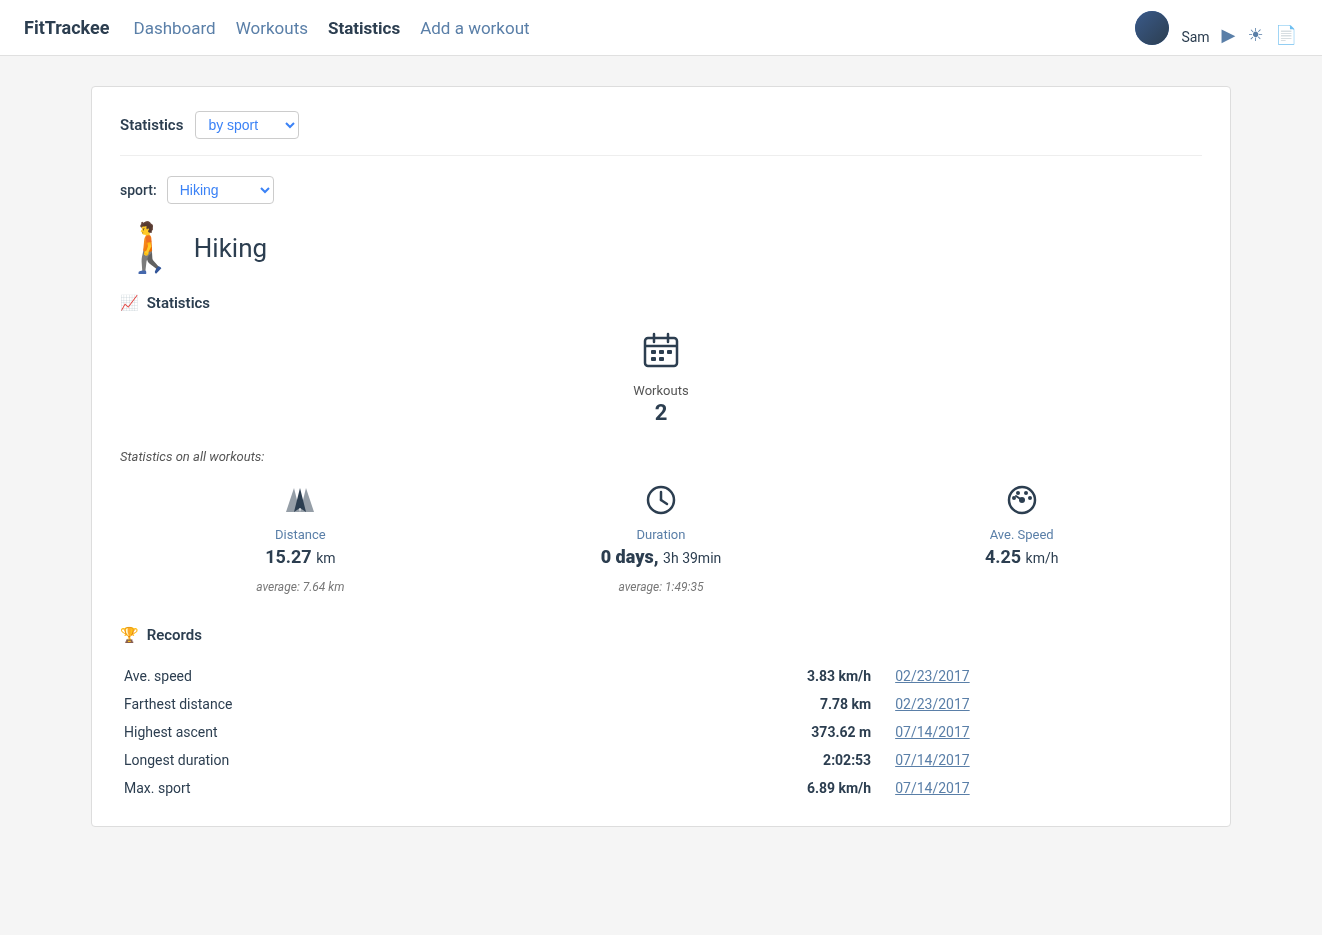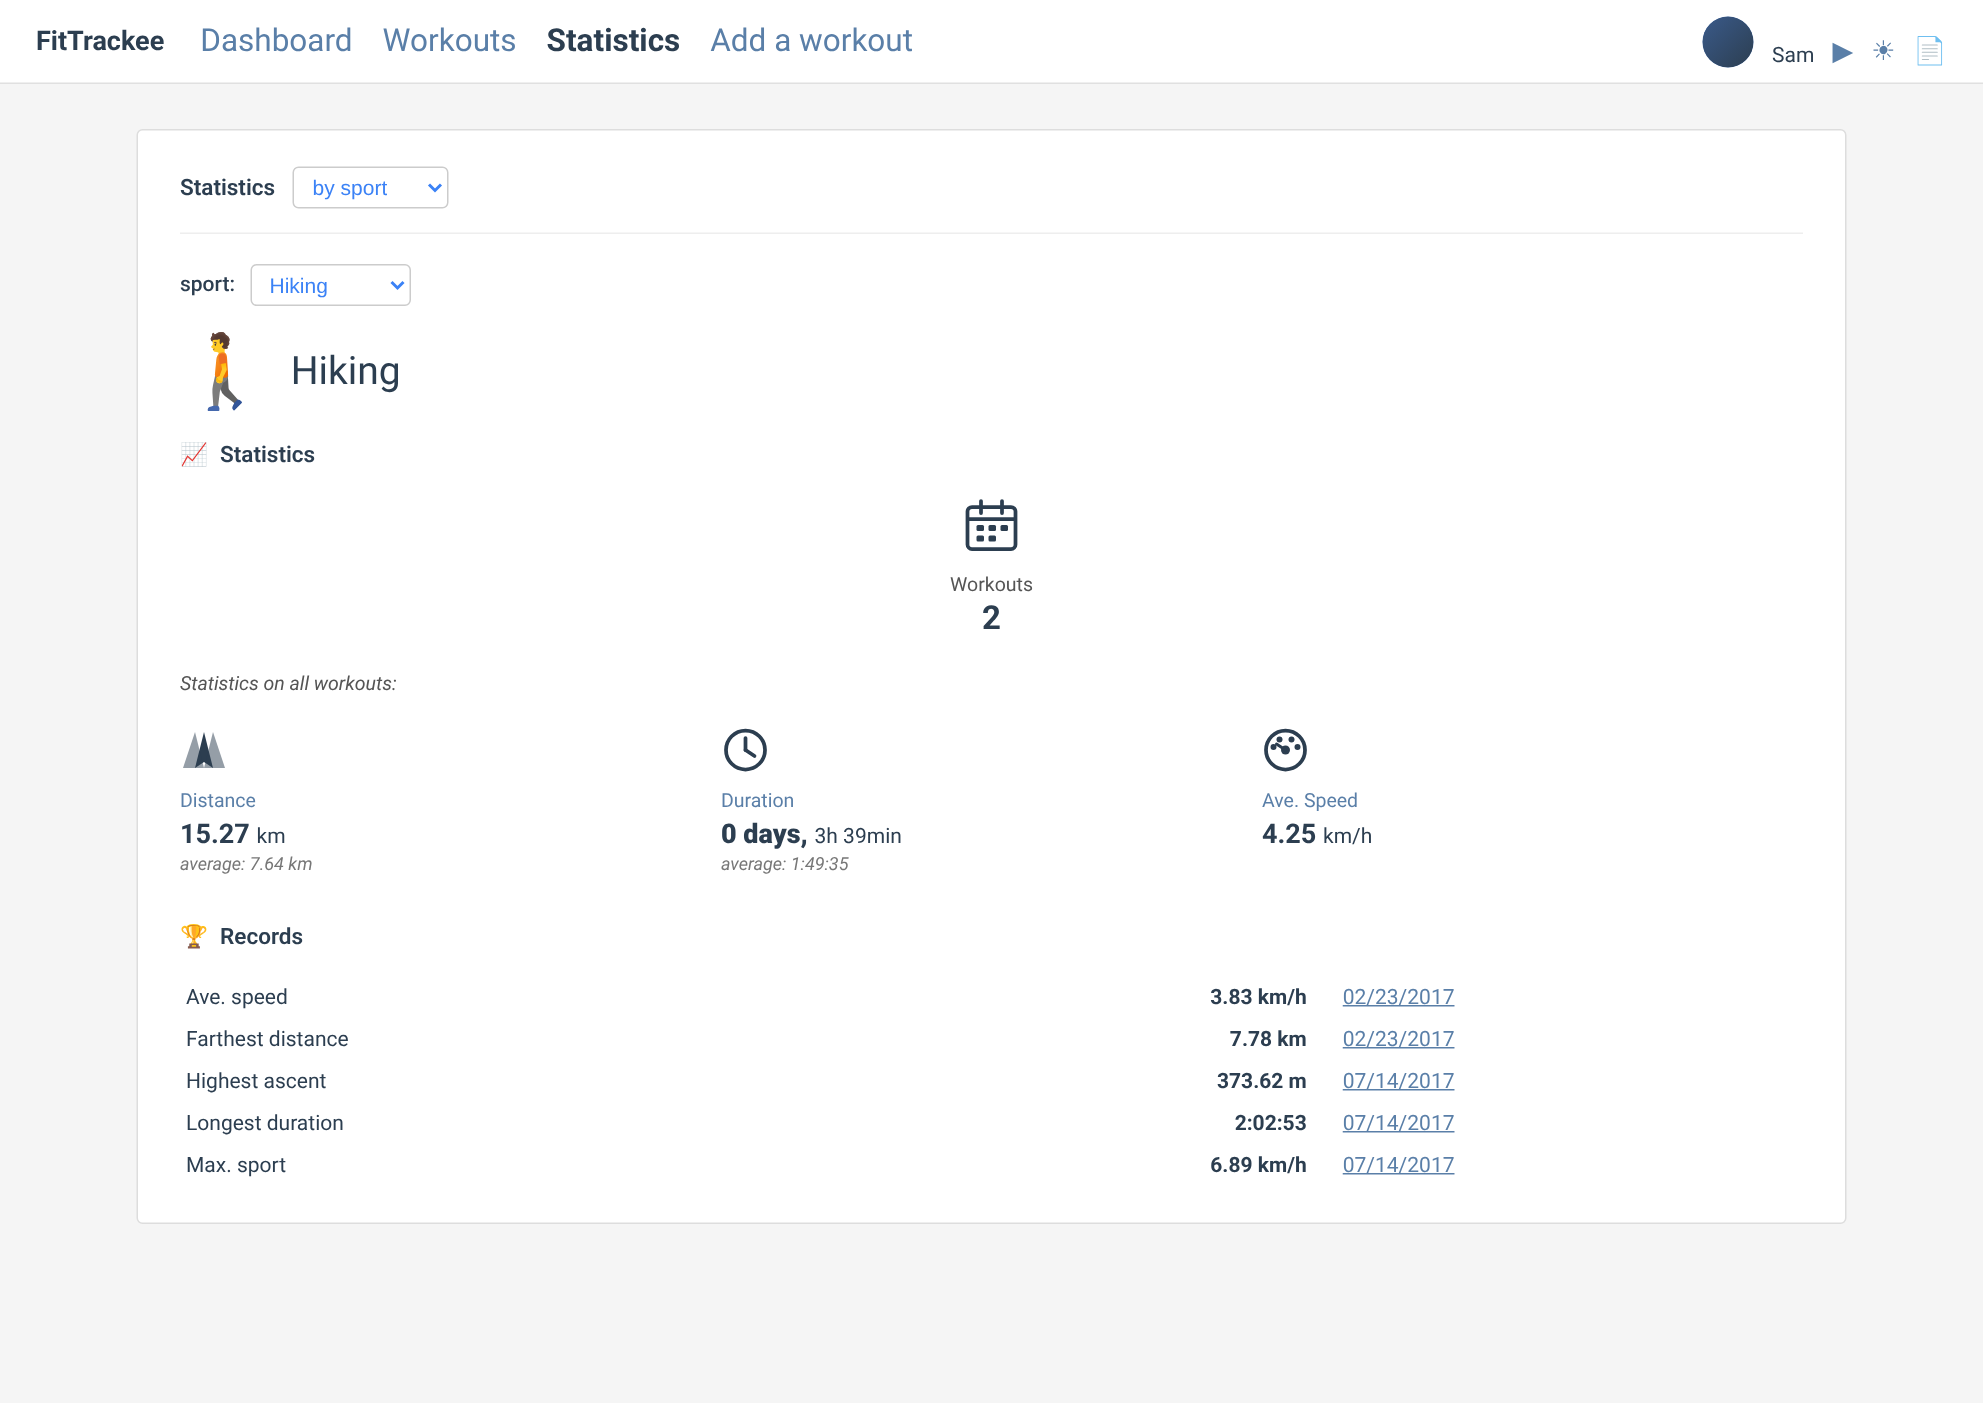--- a/index.html
+++ b/index.html
@@ -26,21 +26,21 @@
       text-decoration: none;
     }
     .nav-links {
       display: flex;
       gap: 20px;
       flex: 1;
     }
     .nav-link {
       color: #5a7fa8;
       text-decoration: none;
-      font-size: 21px;
+      font-size: 17px;
       padding: 4px 0;
     }
     .nav-link.active {
       color: #2c3e50;
       font-weight: bold;
     }
     .nav-right {
       display: flex;
       align-items: flex-end;
       gap: 12px;
@@ -177,20 +177,21 @@
     
     .stats-grid {
       display: grid;
       grid-template-columns: 1fr 1fr 1fr;
       gap: 24px 0;
       margin-bottom: 32px;
     }
     .stat-card {
       display: flex;
       flex-direction: column;
+      align-items: center;
     }
     .stat-icon {
       font-size: 28px;
       color: #2c3e50;
       margin-bottom: 4px;
     }
     .stat-title {
       font-size: 13px;
       color: #5a7fa8;
       margin-bottom: 4px;
@@ -201,21 +202,21 @@
       color: #2c3e50;
     }
     .stat-value span.unit {
       font-size: 14px;
       font-weight: normal;
     }
     .stat-avg {
       font-style: italic;
       font-size: 12px;
       color: #777;
-      margin-top: 2px;
+      margin-top: 13px;
     }
     
     .records-section {
       margin-top: 8px;
     }
     .records-table {
       width: 100%;
       border-collapse: collapse;
     }
     .records-table tr td {

